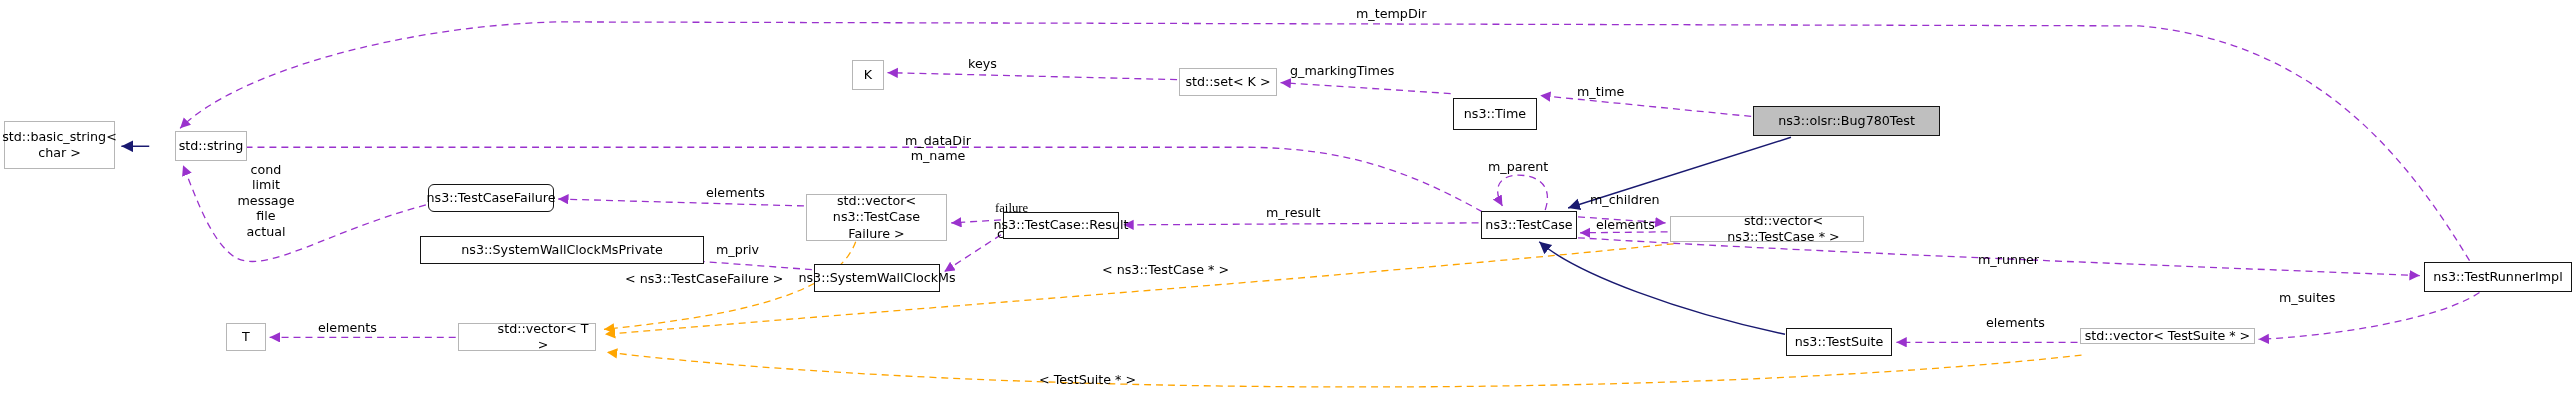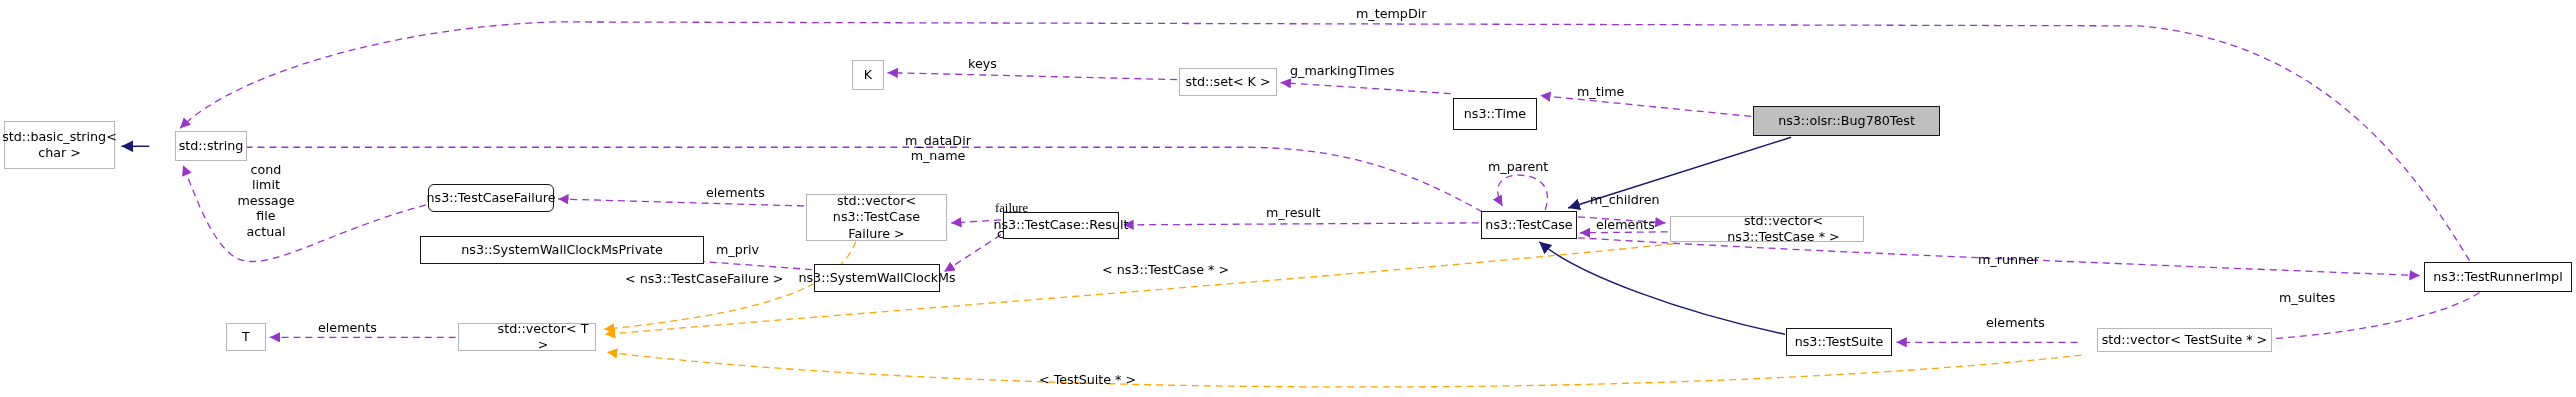--- a/index.html
+++ b/index.html
@@ -74,21 +74,21 @@
   <div class="node doc" style="left:428px;top:184px;width:126px;height:28px;border-radius:6px;">ns3::TestCaseFailure</div>
   <div class="node" style="left:806px;top:194px;width:141px;height:47px;">std::vector&lt; ns3::TestCase
 Failure &gt;</div>
   <div class="node doc" style="left:420px;top:236px;width:284px;height:28px;">ns3::SystemWallClockMsPrivate</div>
   <div class="node doc" style="left:814px;top:264px;width:126px;height:28px;">ns3::SystemWallClockMs</div>
   <div class="node doc" style="left:1003px;top:212px;width:116px;height:27px;">ns3::TestCase::Result</div>
   <div class="node doc" style="left:1481px;top:211px;width:96px;height:28px;">ns3::TestCase</div>
   <div class="node" style="left:1670px;top:216px;width:194px;height:26px;padding-left:33px;">std::vector&lt; ns3::TestCase * &gt;</div>
   <div class="node doc" style="left:2424px;top:262px;width:148px;height:30px;">ns3::TestRunnerImpl</div>
   <div class="node doc" style="left:1786px;top:328px;width:106px;height:28px;">ns3::TestSuite</div>
-  <div class="node" style="left:2080px;top:328px;width:175px;height:24px;margin-left:17px;">std::vector&lt; TestSuite * &gt;</div>
+  <div class="node" style="left:2080px;top:328px;width:175px;height:16px;">std::vector&lt; TestSuite * &gt;</div>
   <div class="node" style="left:226px;top:323px;width:40px;height:28px;">T</div>
   <div class="node" style="left:458px;top:323px;width:138px;height:28px;padding-left:32px;">std::vector&lt; T &gt;</div>
 
   <span class="elabel" style="left:1356px;top:6px;">m_tempDir</span>
   <span class="elabel" style="left:968px;top:56px;">keys</span>
   <span class="elabel" style="left:1290px;top:63px;">g_markingTimes</span>
   <span class="elabel" style="left:1577px;top:84px;">m_time</span>
   <span class="elabel ctr" style="left:898px;top:106px;width:80px;margin-top:27px;">m_dataDir
 m_name</span>
   <span class="elabel ctr" style="left:230px;top:162px;width:72px;">cond

